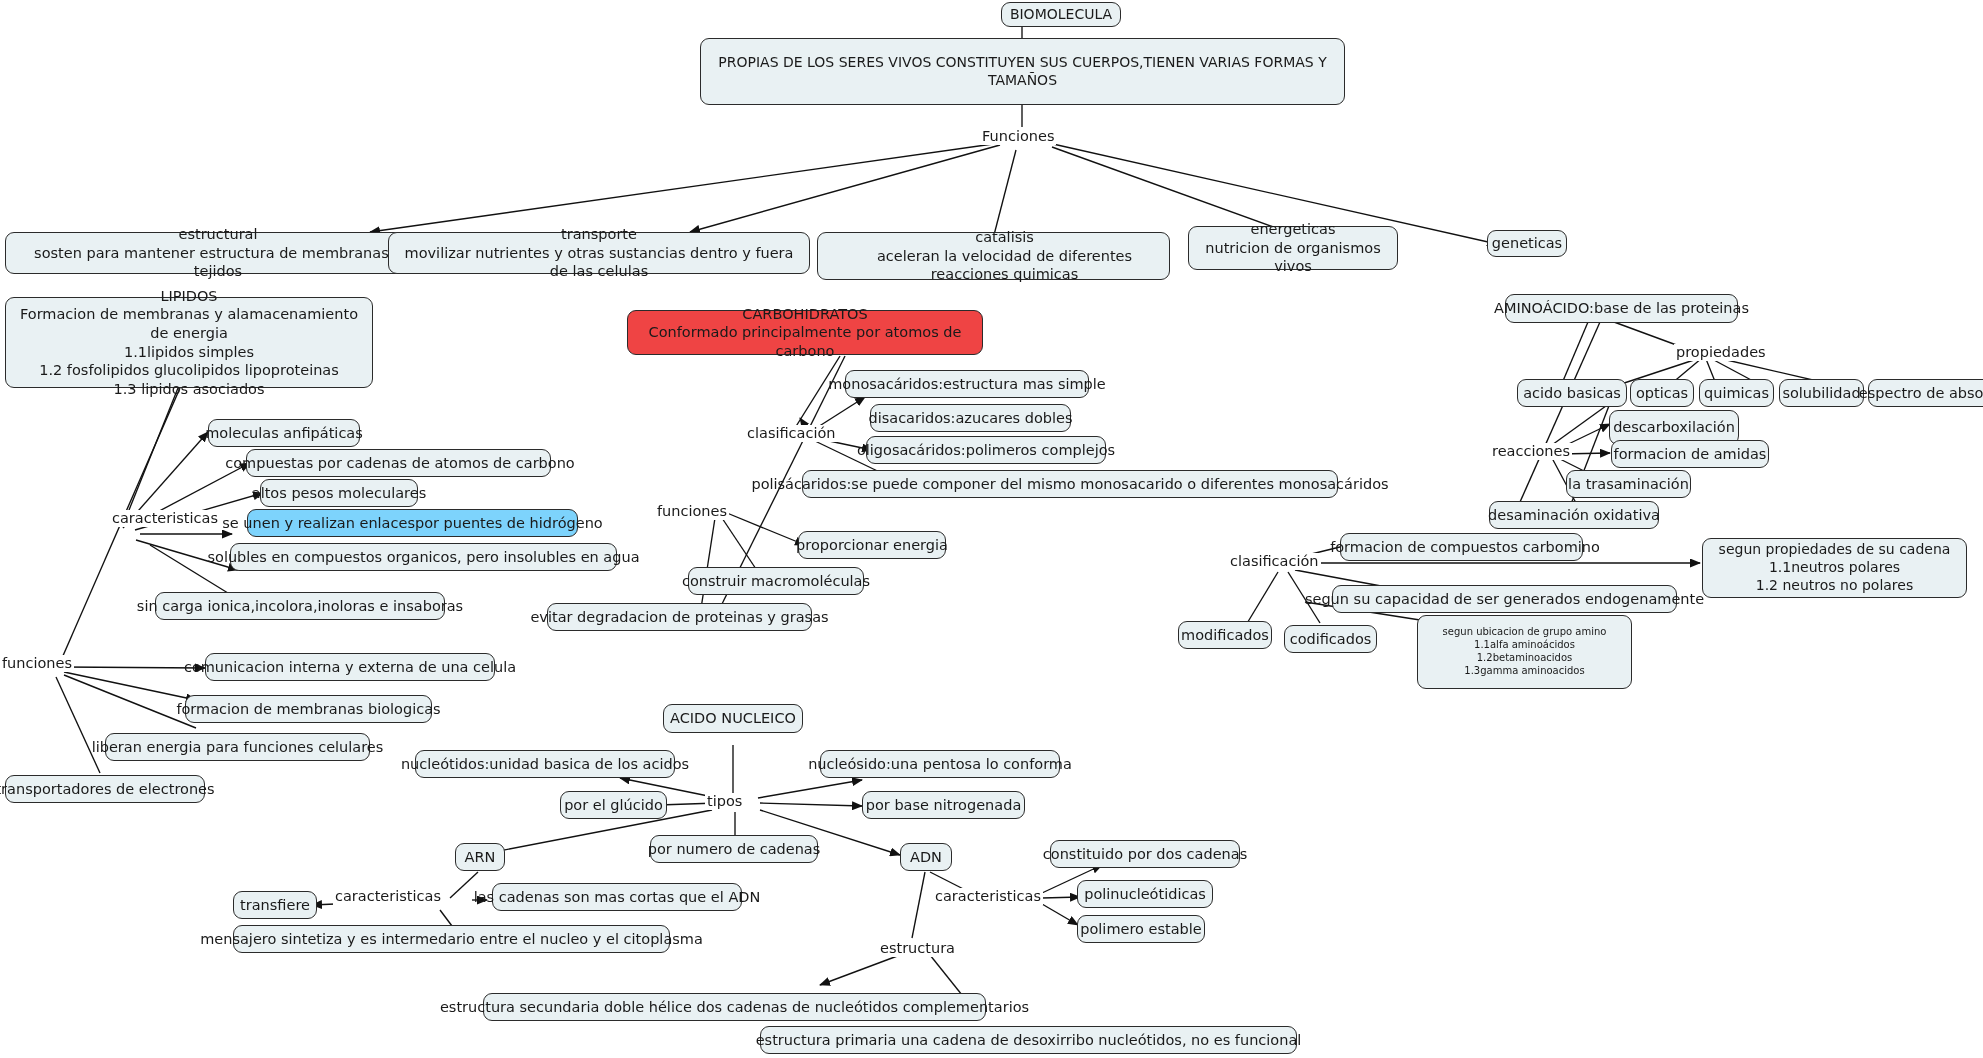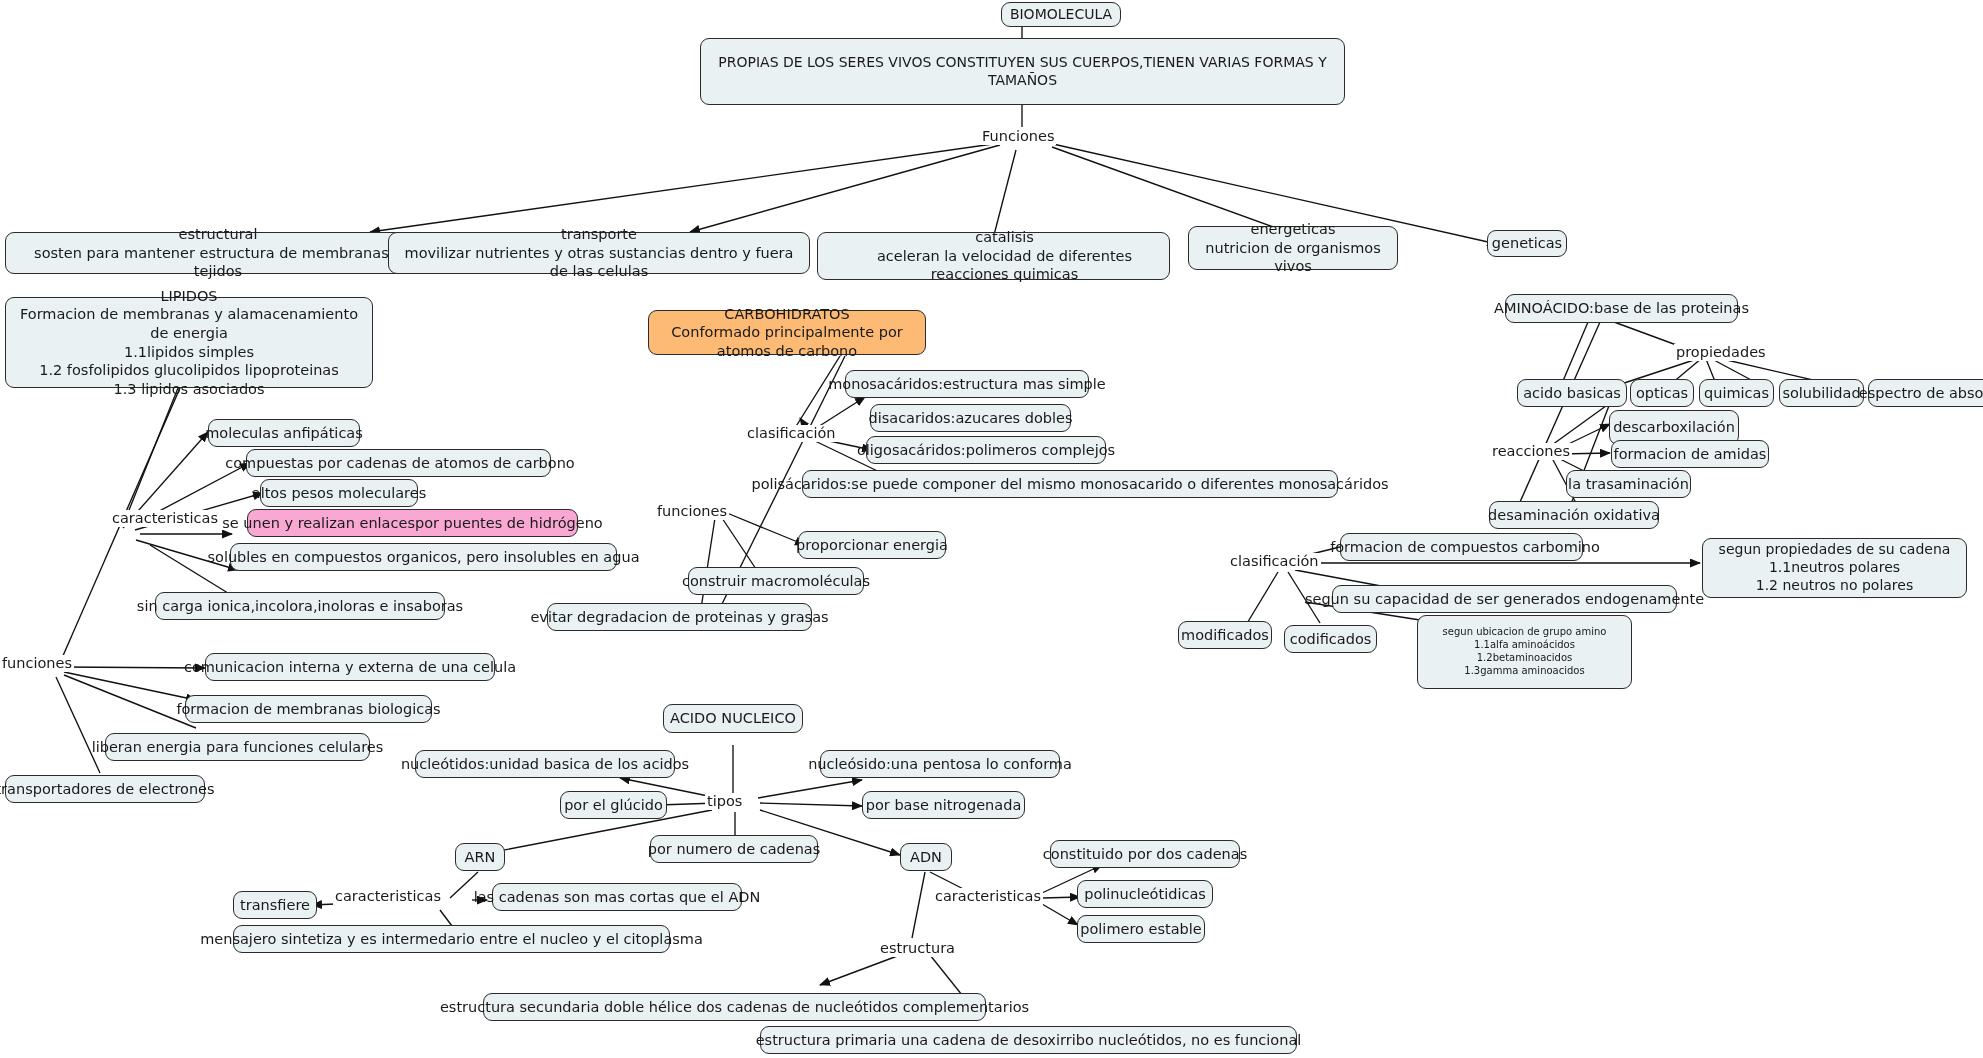--- a/index.html
+++ b/index.html
@@ -163,35 +163,35 @@
   <div class="label" style="left:110px;top:510px;">caracteristicas</div>
 
   <div class="label" style="left:0px;top:655px;">funciones</div>
 
   <div class="node" style="left: 208px; top: 419px; width: 152px; height: 28px; background: rgb(233, 241, 243); border-color: rgb(43, 43, 43); color: rgb(26, 26, 26);">moleculas anfipáticas</div>
 
   <div class="node" style="left: 246px; top: 449px; width: 305px; height: 28px; background: rgb(233, 241, 243); border-color: rgb(43, 43, 43); color: rgb(26, 26, 26); padding-left: 12px;">compuestas por cadenas de atomos de carbono</div>
 
   <div class="node" style="left: 260px; top: 479px; width: 158px; height: 28px; background: rgb(233, 241, 243); border-color: rgb(43, 43, 43); color: rgb(26, 26, 26);">altos pesos moleculares</div>
 
-  <div class="node" style="left: 247px; top: 509px; width: 331px; height: 28px; background: #f9a8d4; border-color: rgb(43, 43, 43); color: rgb(26, 26, 26);">se unen y realizan enlacespor puentes de hidrógeno</div>
+  <div class="node" style="left: 247px; top: 509px; width: 331px; height: 28px; background: #7dd3fc; border-color: rgb(43, 43, 43); color: rgb(26, 26, 26);">se unen y realizan enlacespor puentes de hidrógeno</div>
 
   <div class="node" style="left: 230px; top: 543px; width: 387px; height: 28px; background: rgb(233, 241, 243); border-color: rgb(43, 43, 43); color: rgb(26, 26, 26);">solubles en compuestos organicos, pero insolubles en agua</div>
 
   <div class="node" style="left: 155px; top: 592px; width: 290px; height: 28px; background: rgb(233, 241, 243); border-color: rgb(43, 43, 43); color: rgb(26, 26, 26);">sin carga ionica,incolora,inoloras e insaboras</div>
 
   <div class="node" style="left: 205px; top: 653px; width: 290px; height: 28px; background: rgb(233, 241, 243); border-color: rgb(43, 43, 43); color: rgb(26, 26, 26);">comunicacion interna y externa de una celula</div>
 
   <div class="node" style="left: 185px; top: 695px; width: 247px; height: 28px; background: rgb(233, 241, 243); border-color: rgb(43, 43, 43); color: rgb(26, 26, 26);">formacion de membranas biologicas</div>
 
   <div class="node" style="left: 105px; top: 733px; width: 265px; height: 28px; background: rgb(233, 241, 243); border-color: rgb(43, 43, 43); color: rgb(26, 26, 26);">liberan energia para funciones celulares</div>
 
   <div class="node" style="left: 5px; top: 775px; width: 200px; height: 28px; background: rgb(233, 241, 243); border-color: rgb(43, 43, 43); color: rgb(26, 26, 26);">transportadores de electrones</div>
 
-  <div class="node multi" style="left: 648px; top: 310px; width: 278px; height: 45px; white-space: pre-line; background: #fdba74; border-color: rgb(43, 43, 43); color: rgb(26, 26, 26);">CARBOHIDRATOS
+  <div class="node multi" style="left: 627px; top: 310px; width: 356px; height: 45px; white-space: pre-line; background: #ef4444; border-color: rgb(43, 43, 43); color: rgb(26, 26, 26);">CARBOHIDRATOS
 Conformado principalmente por atomos de carbono</div>
 
   <div class="label" style="left:745px;top:425px;">clasificación</div>
 
   <div class="label" style="left:655px;top:503px;">funciones</div>
 
   <div class="node" style="left: 845px; top: 370px; width: 244px; height: 28px; background: rgb(233, 241, 243); border-color: rgb(43, 43, 43); color: rgb(26, 26, 26);">monosacáridos:estructura mas simple</div>
 
   <div class="node" style="left: 870px; top: 404px; width: 201px; height: 28px; background: rgb(233, 241, 243); border-color: rgb(43, 43, 43); color: rgb(26, 26, 26);">disacaridos:azucares dobles</div>
 

